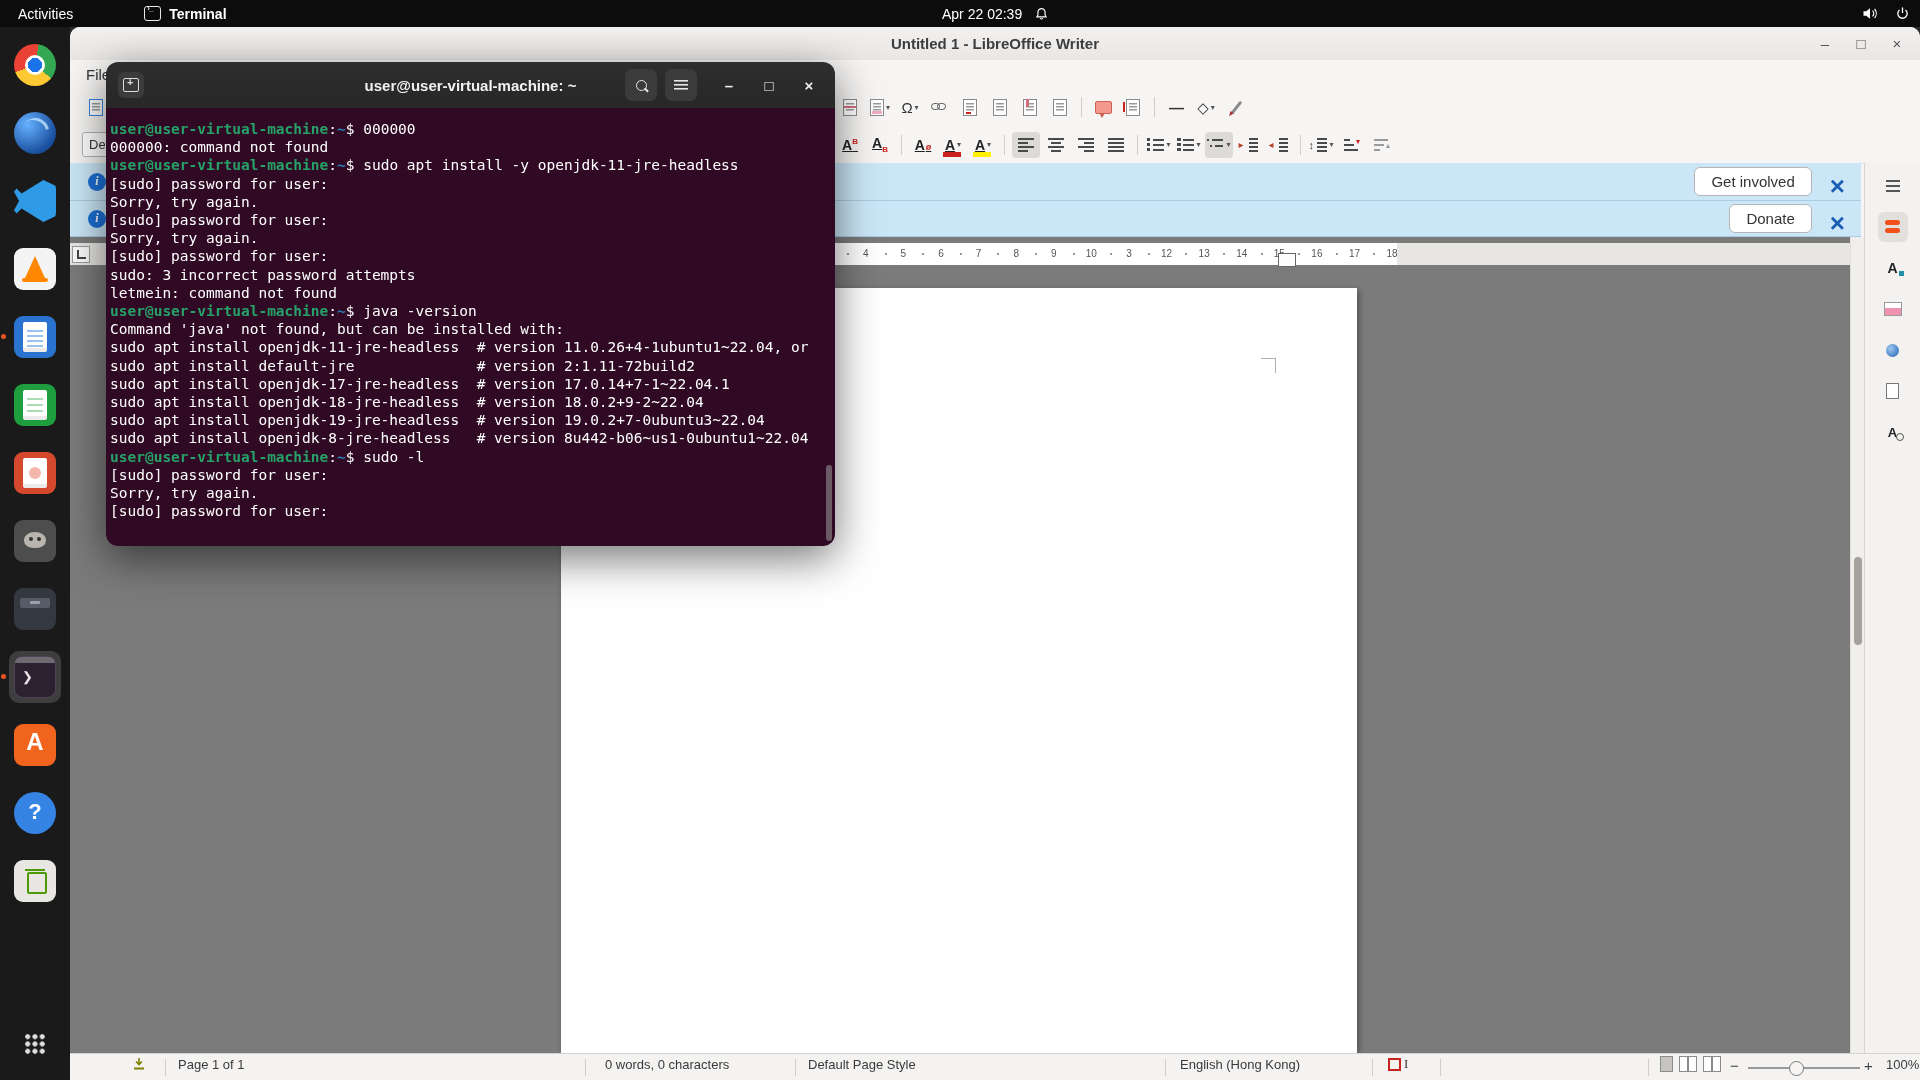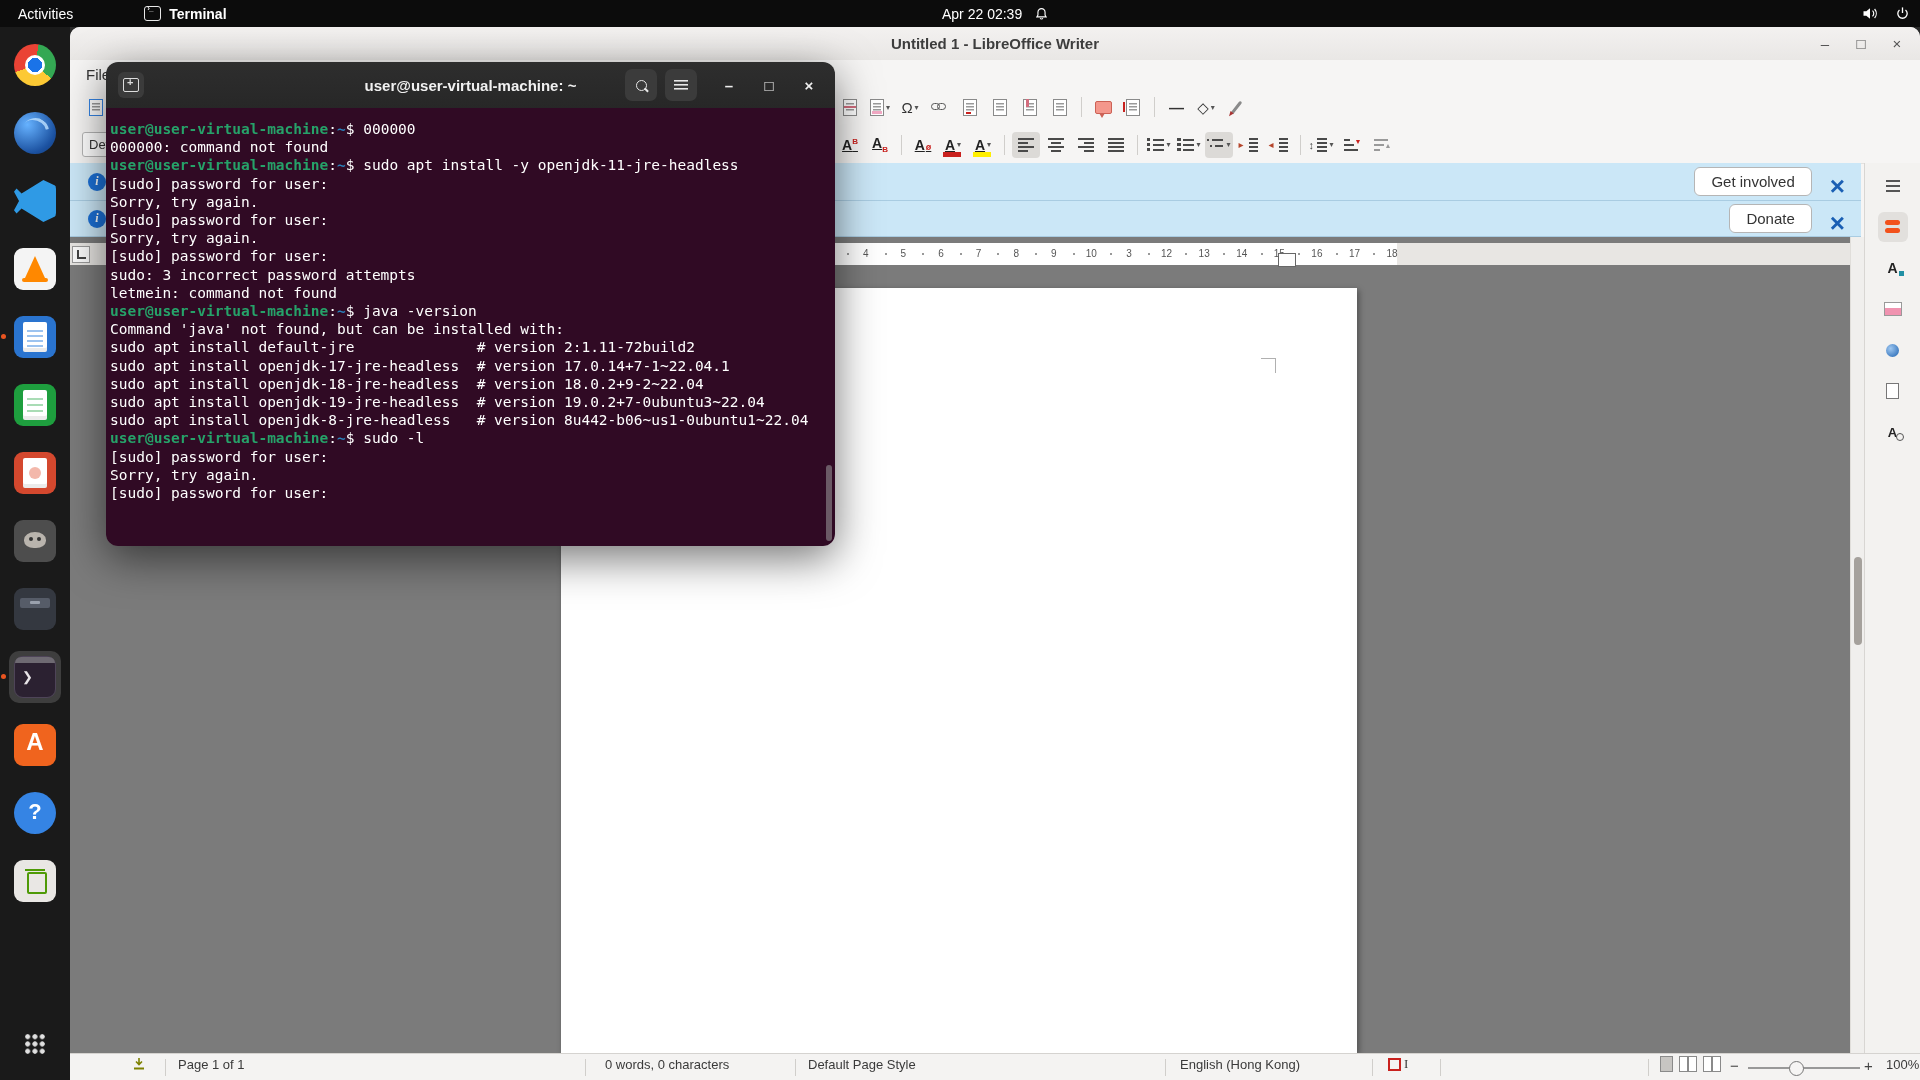--- a/index.html
+++ b/index.html
@@ -541,20 +541,21 @@
       <div class="term-line"><span class="t-green">user@user-virtual-machine</span><span>:</span><span class="t-blue">~</span><span>$ </span><span>sudo apt install -y openjdk-11-jre-headless</span></div>
       <div class="term-line"><span>[sudo] password for user: </span></div>
       <div class="term-line"><span>Sorry, try again.</span></div>
       <div class="term-line"><span>[sudo] password for user: </span></div>
       <div class="term-line"><span>Sorry, try again.</span></div>
       <div class="term-line"><span>[sudo] password for user: </span></div>
       <div class="term-line"><span>sudo: 3 incorrect password attempts</span></div>
       <div class="term-line"><span>letmein: command not found</span></div>
       <div class="term-line"><span class="t-green">user@user-virtual-machine</span><span>:</span><span class="t-blue">~</span><span>$ </span><span>java -version</span></div>
       <div class="term-line"><span>Command 'java' not found, but can be installed with:</span></div>
+      <div class="term-line"><span>sudo apt install openjdk-11-jre-headless  # version 11.0.26+4-1ubuntu1~22.04, or</span></div>
       <div class="term-line"><span>sudo apt install default-jre              # version 2:1.11-72build2</span></div>
       <div class="term-line"><span>sudo apt install openjdk-17-jre-headless  # version 17.0.14+7-1~22.04.1</span></div>
       <div class="term-line"><span>sudo apt install openjdk-18-jre-headless  # version 18.0.2+9-2~22.04</span></div>
       <div class="term-line"><span>sudo apt install openjdk-19-jre-headless  # version 19.0.2+7-0ubuntu3~22.04</span></div>
       <div class="term-line"><span>sudo apt install openjdk-8-jre-headless   # version 8u442-b06~us1-0ubuntu1~22.04</span></div>
       <div class="term-line"><span class="t-green">user@user-virtual-machine</span><span>:</span><span class="t-blue">~</span><span>$ </span><span>sudo -l</span></div>
       <div class="term-line"><span>[sudo] password for user: </span></div>
       <div class="term-line"><span>Sorry, try again.</span></div>
       <div class="term-line"><span>[sudo] password for user: </span></div>
     </div>

